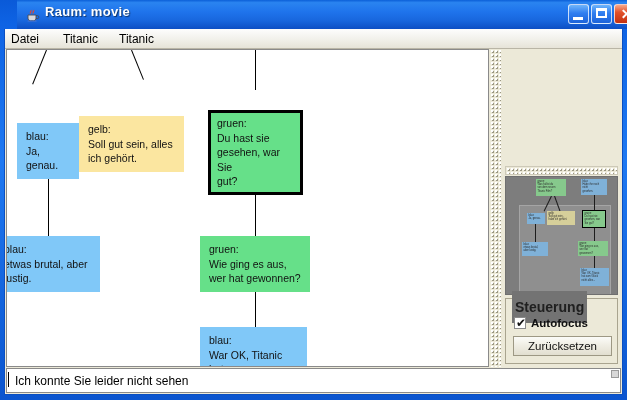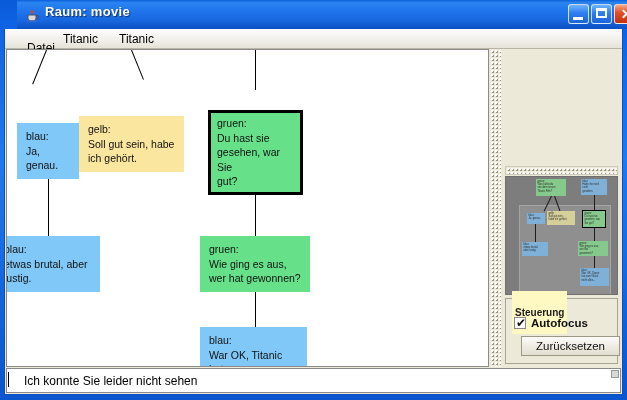--- a/index.html
+++ b/index.html
@@ -56,21 +56,21 @@
     position:absolute;left:0;top:0;width:617px;height:20px;
     background:linear-gradient(180deg,#fdfdfd 0%,#f1f0ea 55%,#e6e3d8 100%);
     border-bottom:1px solid #b9b5a6;
     box-sizing:border-box;
   }
   .menuitem{
     position:absolute;top:2px;height:16px;line-height:16px;
     font-size:12px;color:#000;padding:0 6px;font-family:"Liberation Sans",sans-serif;
     white-space:nowrap;cursor:default;
   }
-  #menu-datei{left:16px;margin-top:9px;}
+  #menu-datei{left:0;}
   #menu-ansicht{left:52px;}
   #menu-extras{left:108px;}
 
   
   #canvas{
     position:absolute;left:1px;top:20px;width:483px;height:318px;
     background:#ffffff;border:1px solid #8a8a8a;box-sizing:border-box;
     overflow:hidden;
   }
   #vsplit{
@@ -144,51 +144,51 @@
     padding:1px 1.5px;font-family:"Liberation Sans",sans-serif;white-space:pre-line;
     transform:scaleY(1.05);transform-origin:0 0;
   }
   .mm-edge{position:absolute;background:#1d1d1d;}
 
   #steuerung{
     position:absolute;left:4px;top:249px;width:113px;height:66px;
     background:#ece9d8;border:1px solid #a9a48f;box-sizing:border-box;
   }
   #steuerung-title{
-    position:absolute;left:6px;top:-8px;background:#fef9c3;padding:16px 3px;
-    font-size:10px;font-weight:bold;color:#202020;font-family:"Liberation Sans",sans-serif;
+    position:absolute;left:6px;top:-8px;background:#737373;padding:8px 3px;
+    font-size:14px;font-weight:bold;color:#202020;font-family:"Liberation Sans",sans-serif;
   }
   #autofocus-row{
     position:absolute;left:8px;top:16px;height:15px;display:flex;align-items:center;gap:5px;
     cursor:default;
   }
   #autofocus-box{
     width:12px;height:12px;background:#ffffff;border:1px solid #8a8a8a;
     box-sizing:border-box;position:relative;flex:0 0 auto;
   }
   #autofocus-box .tick{
     position:absolute;left:1px;top:-2px;font-size:12px;line-height:14px;color:#111;
     font-family:"Liberation Sans",sans-serif;
   }
   #autofocus-label{font-size:11.5px;font-weight:bold;color:#111;font-family:"Liberation Sans",sans-serif;white-space:nowrap;}
   #reset-button{
     position:absolute;left:7px;top:37px;width:99px;height:20px;
     background:linear-gradient(180deg,#fbfbf8 0%,#efede3 48%,#e2dfd0 100%);
     border:1px solid #9d9884;box-sizing:border-box;
     font-size:11.5px;color:#111;display:flex;align-items:center;justify-content:center;
-    font-family:"Liberation Sans",sans-serif;cursor:default;margin-left:8px;
+    font-family:"Liberation Sans",sans-serif;cursor:default;
   }
 
   
   #inputwrap{
     position:absolute;left:1px;top:339px;width:615px;height:25px;
     background:#ffffff;border:1px solid #8a8a8a;box-sizing:border-box;
   }
   #msg-input{
-    position:absolute;left:17px;top:3px;width:598px;height:17px;
+    position:absolute;left:8px;top:3px;width:598px;height:17px;
     border:none;outline:none;background:transparent;
     font-size:12px;color:#000;font-family:"Liberation Sans",sans-serif;
     padding:0;
   }
   #input-caret{
     position:absolute;left:1px;top:3px;width:1px;height:15px;background:#000;
   }
   #input-resizer{
     position:absolute;right:1px;top:1px;width:8px;height:8px;
     background:#d8d8d8;border:1px solid #9a9a9a;box-sizing:border-box;
@@ -233,21 +233,21 @@
       <div class="edge" style="left:39px;top:0px;width:1px;height:37px;transform:rotate(22deg);transform-origin:top center;"></div>
       <div class="edge" style="left:124px;top:0px;width:1px;height:32px;transform:rotate(-22deg);transform-origin:top center;"></div>
       <div class="edge" style="left:41px;top:88px;width:1px;height:98px;"></div>
       <div class="edge" style="left:248px;top:0px;width:1px;height:40px;"></div>
       <div class="edge" style="left:248px;top:110px;width:1px;height:76px;"></div>
       <div class="edge" style="left:248px;top:217px;width:1px;height:60px;"></div>
 
       <div class="node blue   selected-no" style="left:10px;top:73px;width:62px;">blau:
 Ja, genau.</div>
       <div class="node yellow" style="left:72px;top:66px;width:105px;">gelb:
-Soll gut sein, habe
+Soll gut sein, alles
 ich gehört.</div>
       <div class="node green selected" style="left:201px;top:60px;width:95px;">gruen:
 Du hast sie
 gesehen, war Sie
 gut?</div>
       <div class="node blue" style="left:-12px;top:186px;width:105px;">blau:
 etwas brutal, aber
 lustig.</div>
       <div class="node green" style="left:193px;top:186px;width:110px;">gruen:
 Wie ging es aus,

